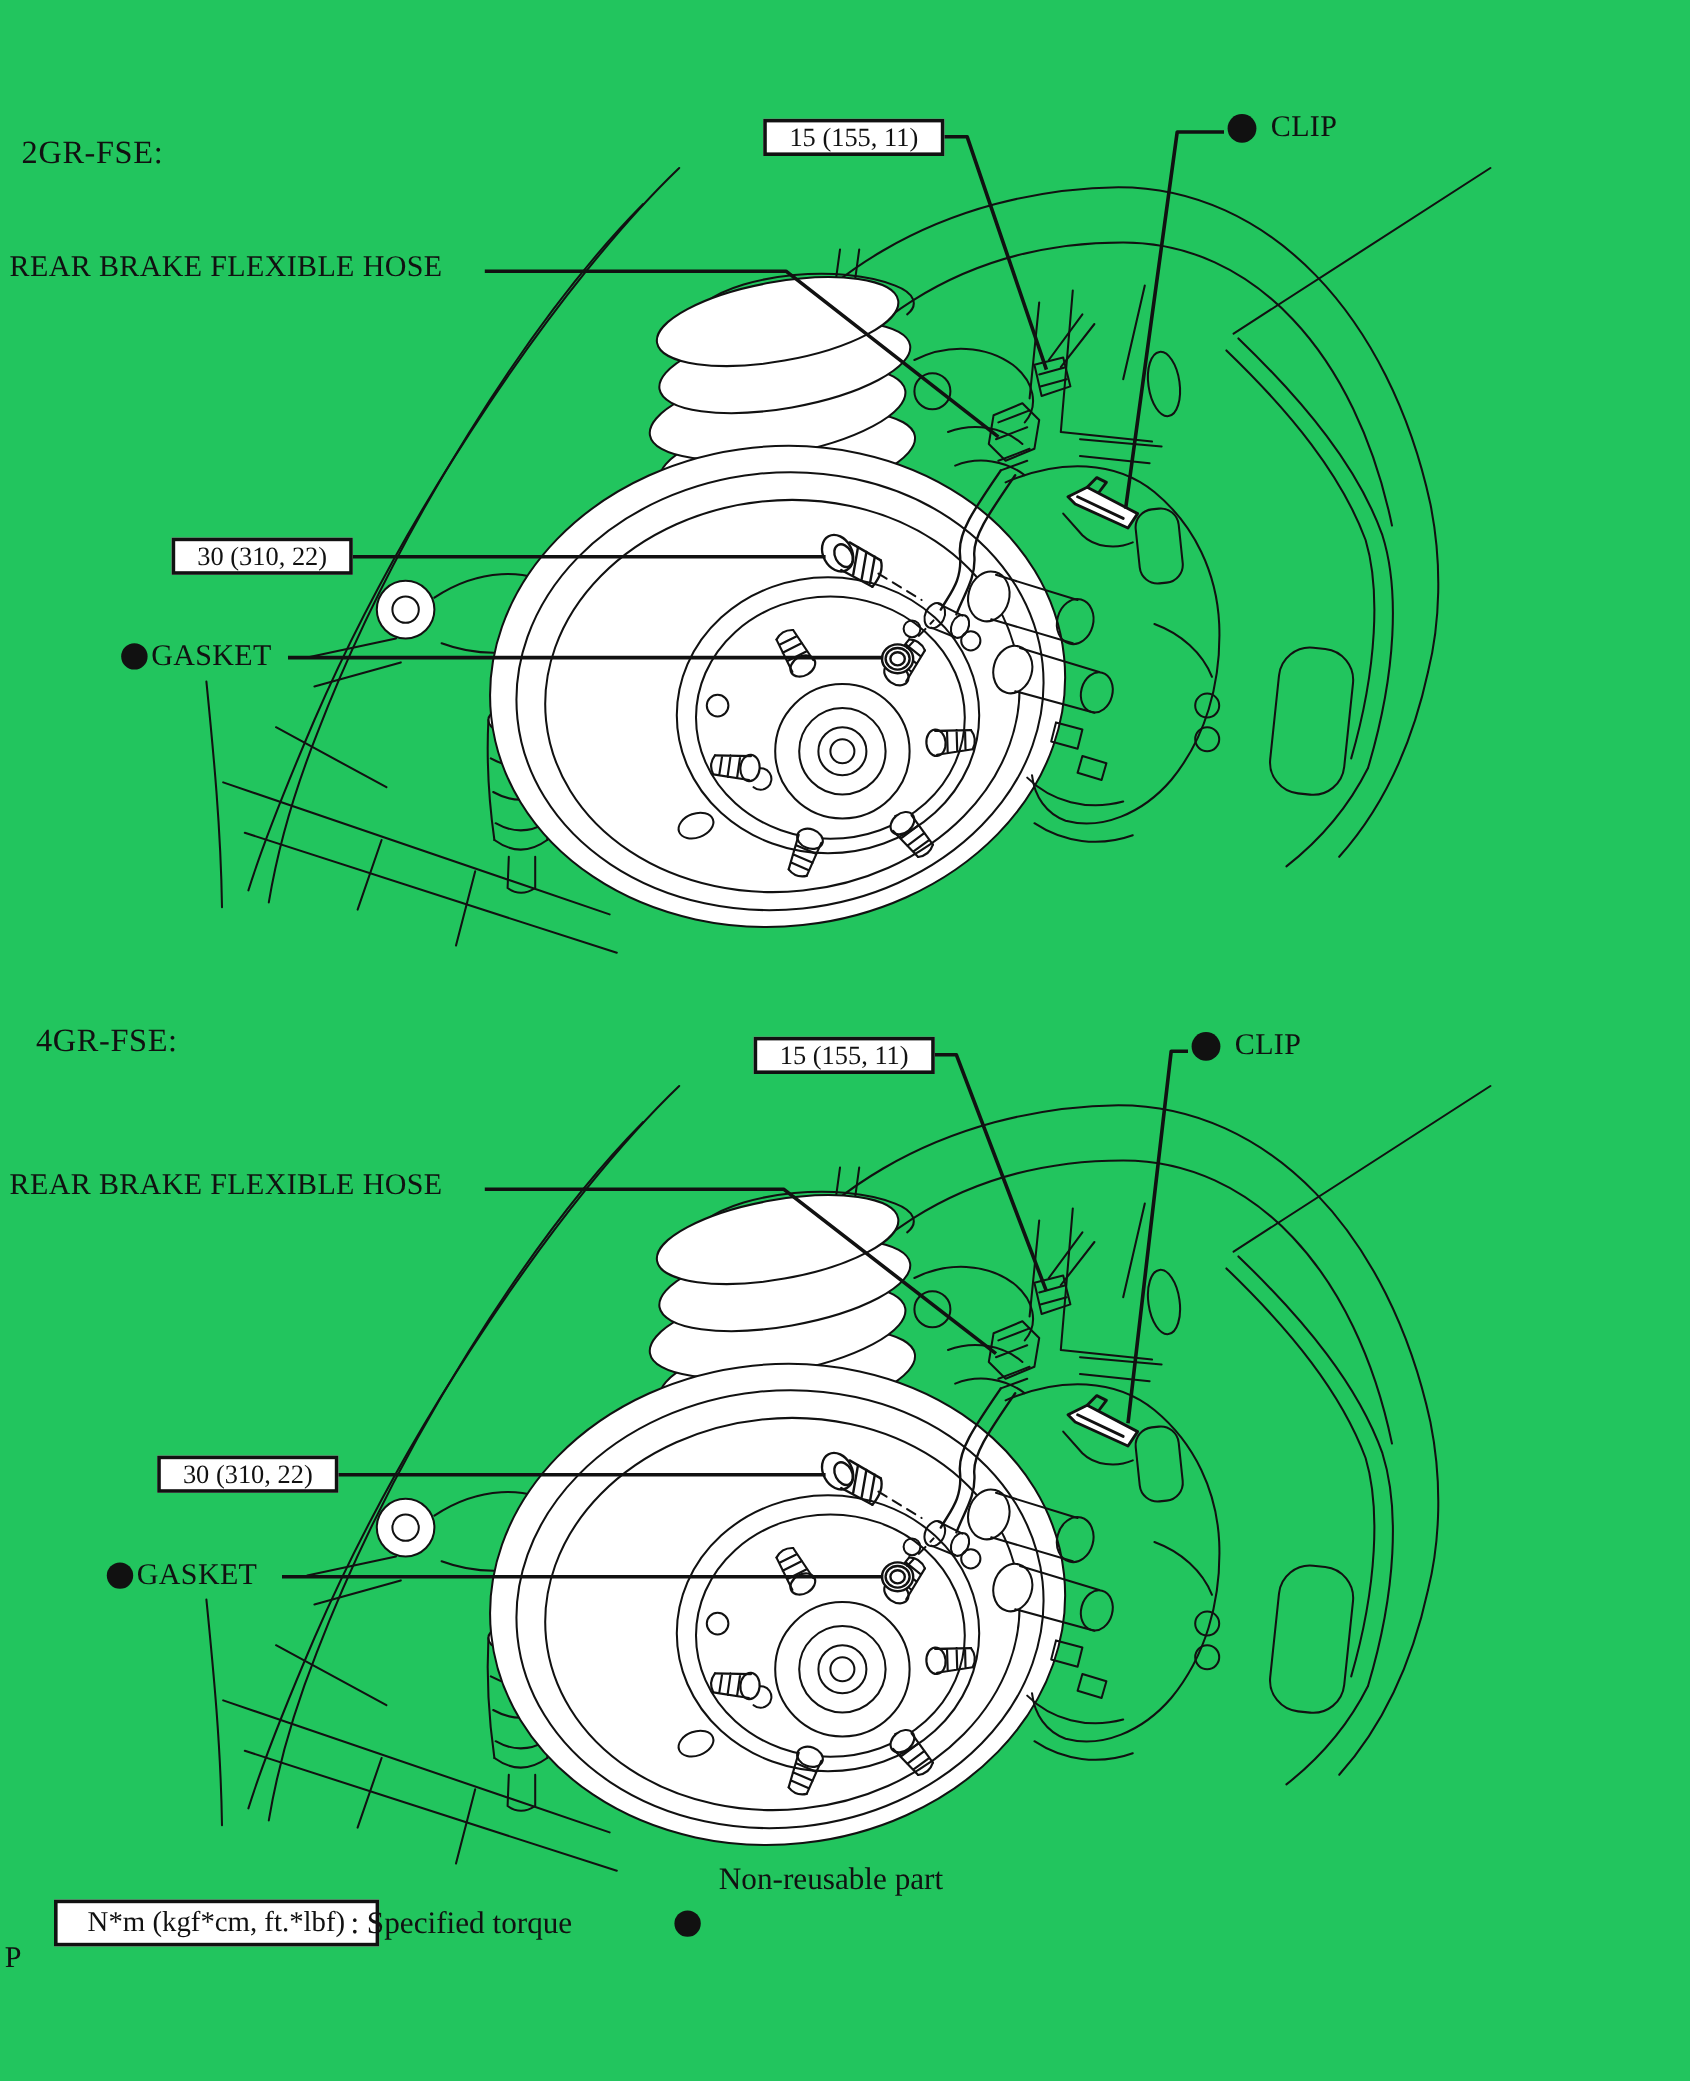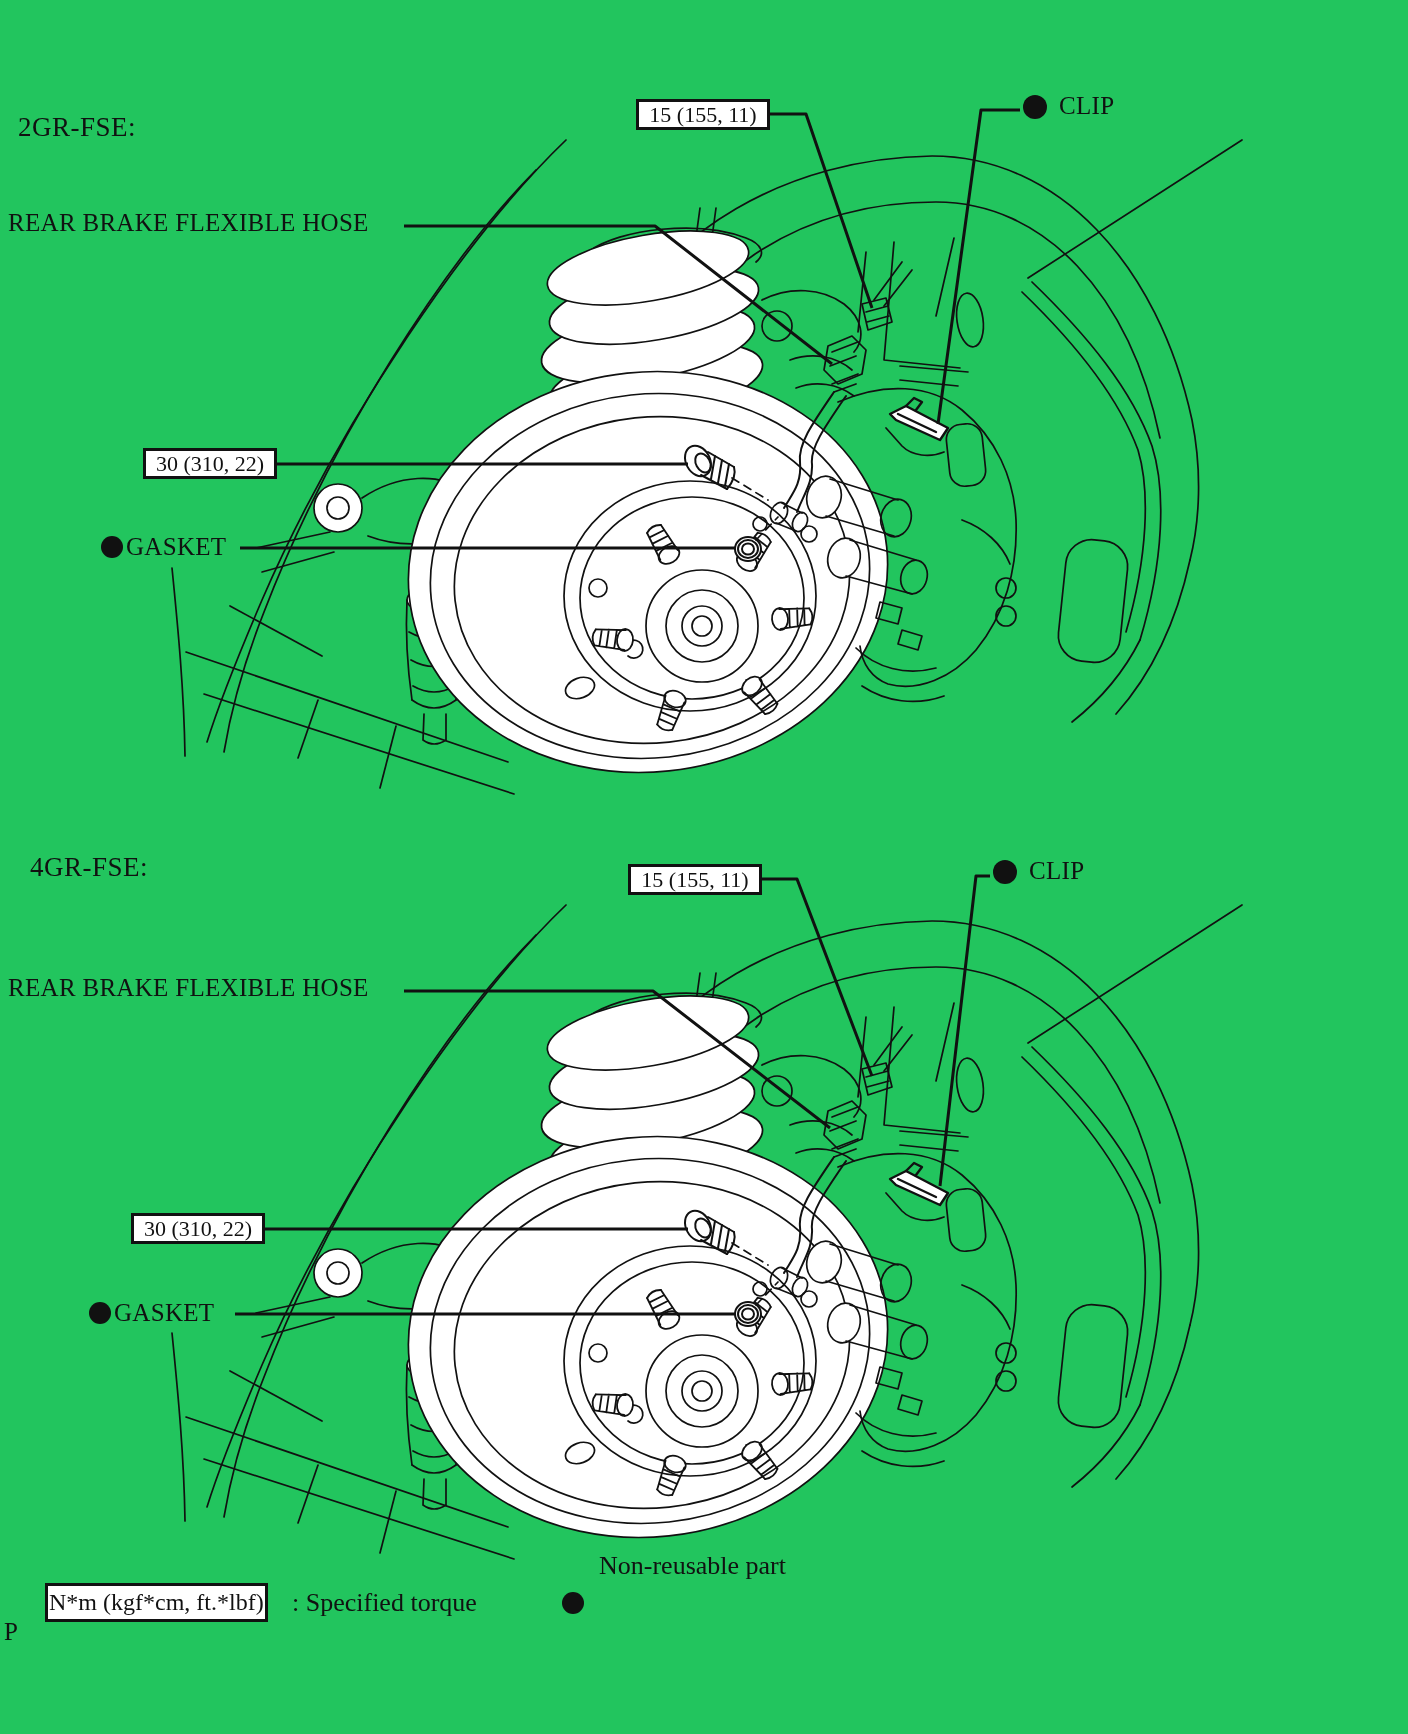--- a/index.html
+++ b/index.html
@@ -6,31 +6,31 @@
   .canvas{
     position:relative;width:1408px;height:1734px;background:#22c55e;
     font-family:Liberation Serif, serif;color:#111;
     overflow:hidden;
   }
   svg{position:absolute;left:0;top:0;}
   .lbl{position:absolute;white-space:nowrap;color:#111;}
   .engine{font-size:27px;letter-spacing:.5px;}
   .partlbl{font-size:25px;letter-spacing:.3px;}
   .torquebox{
-    position:absolute;box-sizing:border-box;height:31px;width:134px;
+    position:absolute;box-sizing:border-box;height:31px;width:151px;
     border:3.5px solid #111;display:flex;align-items:center;justify-content:center;
     font-size:22px;letter-spacing:0;background:#fff;
   }
   .dot{
     position:absolute;width:24px;height:24px;border-radius:50%;background:#111;
   }
   .dot.sm{width:22px;height:22px;}
   .legendbox{
     position:absolute;box-sizing:border-box;border:3px solid #111;background:#fff;
-    font-size:24px;padding:3px 1px;letter-spacing:0;
+    font-size:24px;padding:3px 25px;letter-spacing:0;
   }
   .legendtxt{font-size:26px;}
   .pmark{font-size:25px;}
 </style>
 </head>
 <body>
 
 <div class="canvas">
 
   <svg width="1408" height="1734" viewBox="0 0 1408 1734">

